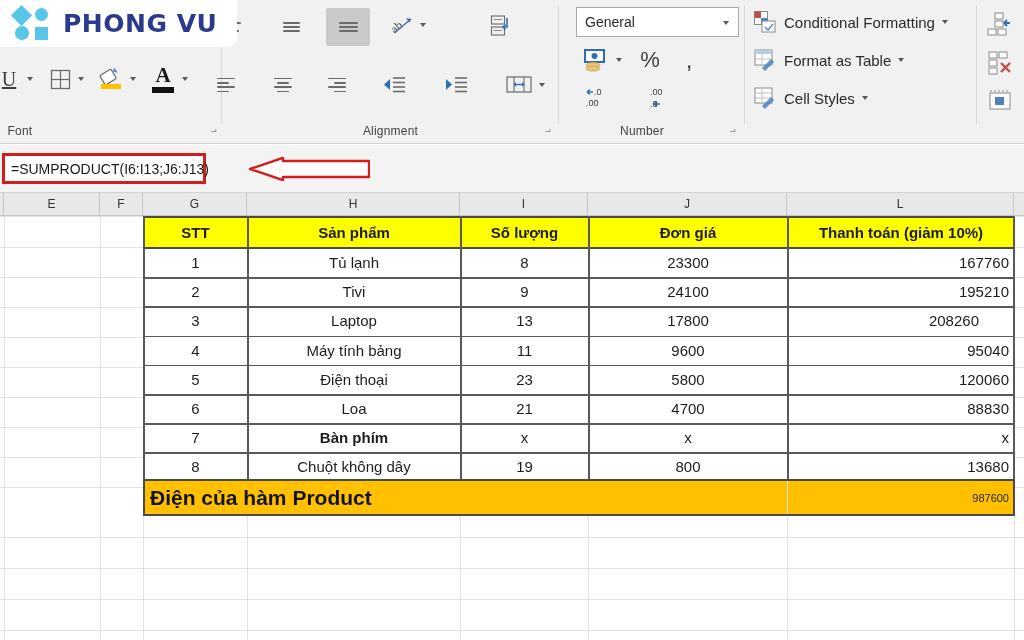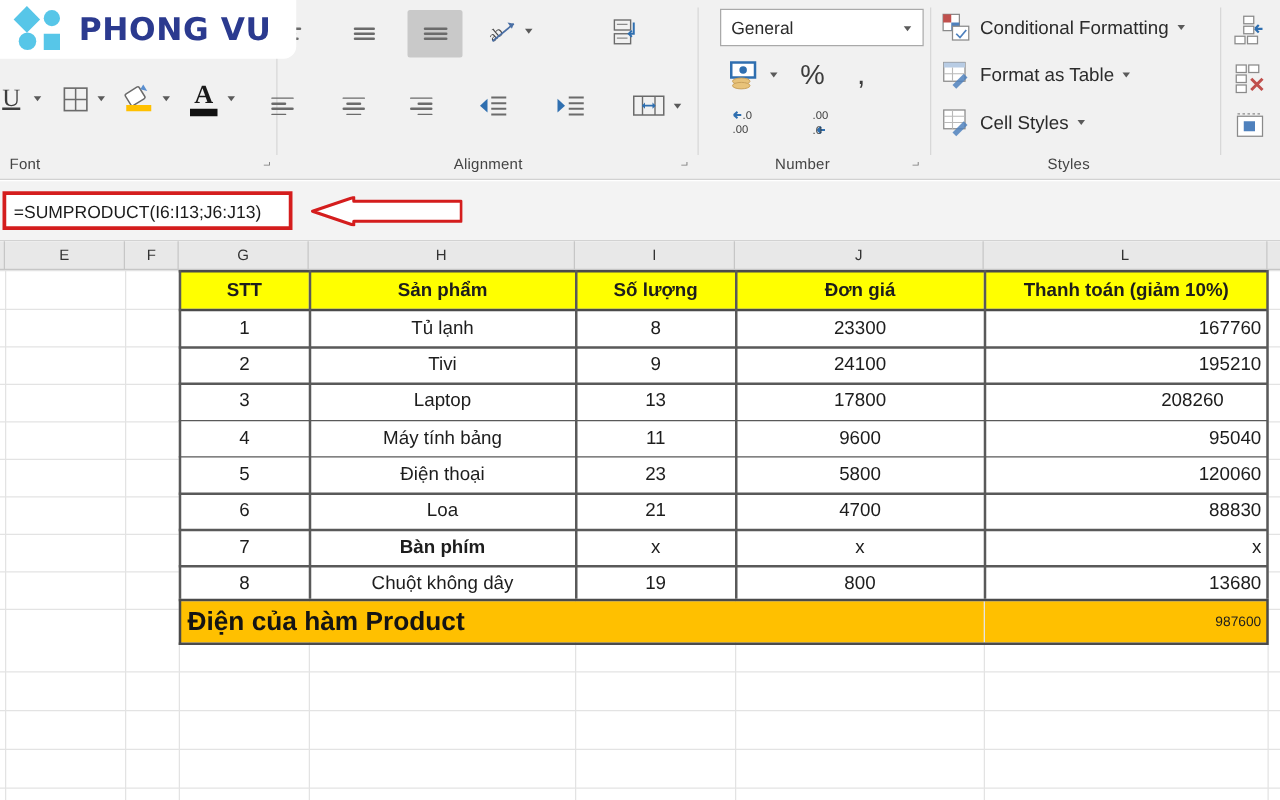--- a/index.html
+++ b/index.html
@@ -64,21 +64,21 @@
     font-family: "DejaVu Sans", sans-serif; font-weight: 700;
     font-size: 25px; letter-spacing: .5px; color: #2b3a8f;
   }
 
   
   .fx-bar {
     position: absolute; left: 0; top: 145px; width: 1024px; height: 48px;
     background: #f3f3f3; border-bottom: 1px solid #d2d2d2;
   }
   .fx-box {
-    position: absolute; left: 2px; top: 8px; width: 232px; height: 31px;
+    position: absolute; left: 2px; top: 8px; width: 204px; height: 31px;
     background: #ffffff; border: 3px solid #d41d1d;
     display: flex; align-items: center; padding-left: 6px;
     font-size: 14px; color: #1a1a1a; white-space: nowrap;
   }
   .arrow-wrap { position: absolute; left: 248px; top: 12px; width: 122px; height: 24px; }
 
   
   .sheet { position: absolute; left: 0; top: 193px; width: 1024px; height: 447px; background: #fff; }
   .colhead {
     position: absolute; left: 0; top: 0; width: 1024px; height: 23px;
@@ -352,21 +352,20 @@
           <rect x="2" y="2" width="17" height="15" fill="#fff" stroke="#8a8a8a" stroke-width="1"></rect>
           <line x1="2" y1="7" x2="19" y2="7" stroke="#b9b9b9" stroke-width=".9"></line>
           <line x1="2" y1="12" x2="19" y2="12" stroke="#b9b9b9" stroke-width=".9"></line>
           <line x1="9" y1="2" x2="9" y2="17" stroke="#b9b9b9" stroke-width=".9"></line>
           <path d="M9 20 L18 11 L21 14 L12 23 Z" fill="#4f81bd" opacity=".85"></path>
         </svg>
         <span style="font-size:15px; color:#2b2b2b;">Cell Styles</span>
         <span class="caret"></span>
       </div>
 
-      <div class="rb-caption" style="left:-6px;">Styles</div>
       <div class="rb-sep" style="left:231px;"></div>
     </div>
 
     <div class="rb-group" style="left:977px; width:47px;">
       <div class="ibtn" style="left:7px; top:10px; width:32px; height:30px;">
         <svg width="28" height="28" viewBox="0 0 28 28">
           <rect x="9" y="2" width="8" height="6" fill="#fff" stroke="#8a8a8a" stroke-width="1"></rect>
           <rect x="9" y="10" width="8" height="6" fill="#fff" stroke="#8a8a8a" stroke-width="1"></rect>
           <rect x="2" y="18" width="8" height="6" fill="#fff" stroke="#8a8a8a" stroke-width="1"></rect>
           <rect x="12" y="18" width="8" height="6" fill="#fff" stroke="#8a8a8a" stroke-width="1"></rect>

